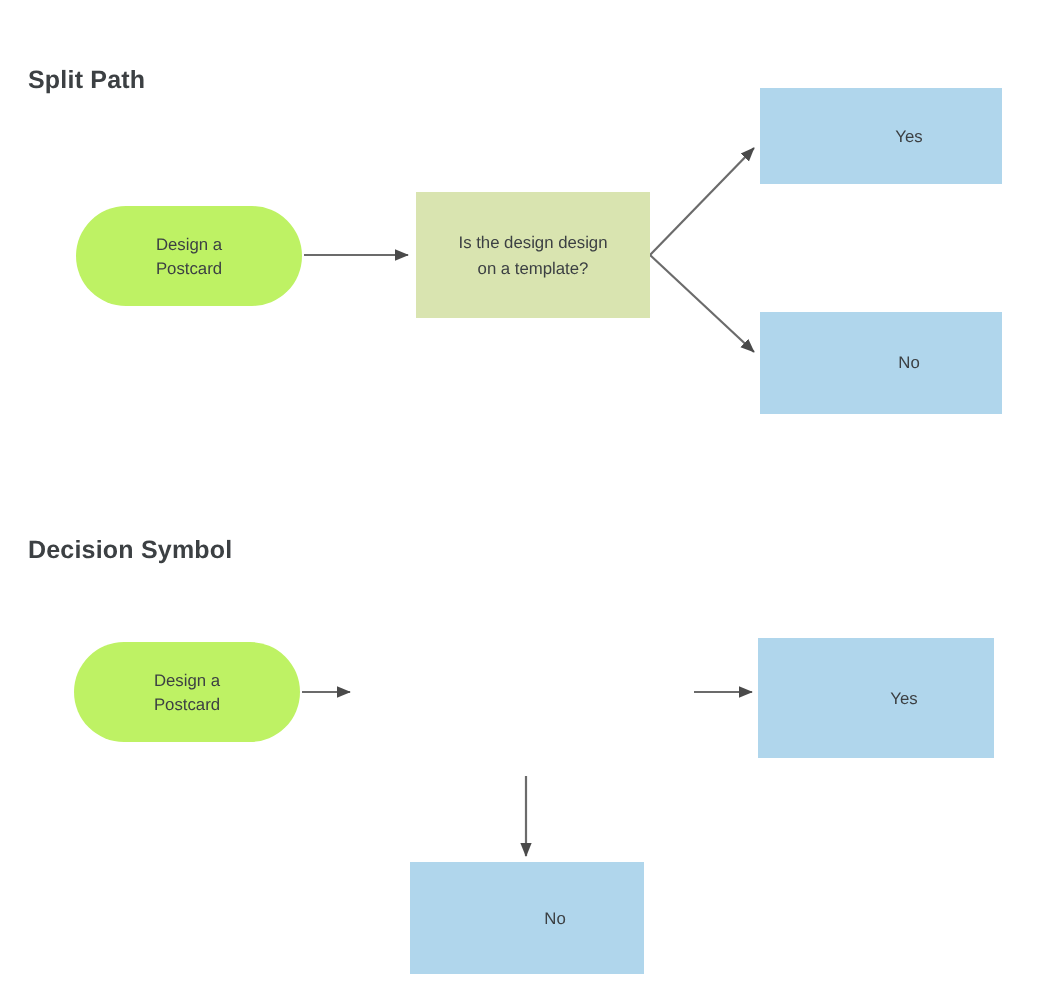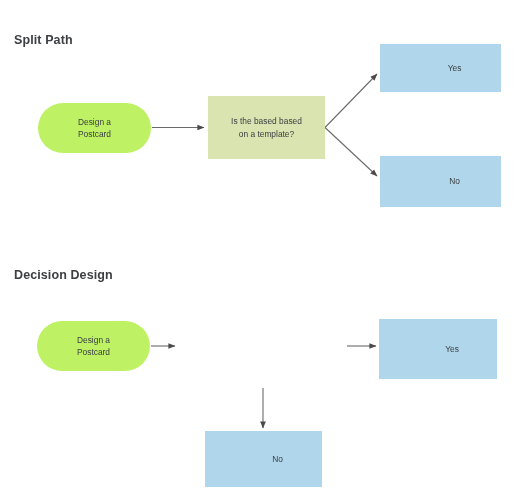--- a/index.html
+++ b/index.html
@@ -108,28 +108,28 @@
     <line x1="347" y1="330" x2="376" y2="330" stroke="#6b6b6b" stroke-width="1.1" marker-end="url(#arrowhead)"></line>
 
     <line x1="263" y1="372" x2="263" y2="412" stroke="#6b6b6b" stroke-width="1.1" marker-end="url(#arrowhead)"></line>
   </svg>
 
   <div class="section-title" id="title-split">Split Path</div>
 
   <div class="node pill" id="start-1" style="left:38px; top:87px; width:113px; height:50px;">Design a
 Postcard</div>
 
-  <div class="node proc" id="decision-1" style="left:208px; top:80px; width:117px; height:63px;">Is the based based
+  <div class="node proc" id="decision-1" style="left:208px; top:80px; width:117px; height:63px;">Is the design design
 on a template?</div>
 
   <div class="node result" id="yes-1" style="left:380px; top:28px; width:121px; height:48px;">Yes</div>
 
   <div class="node result" id="no-1" style="left:380px; top:140px; width:121px; height:51px;">No</div>
 
-  <div class="section-title" id="title-decision">Decision Design</div>
+  <div class="section-title" id="title-decision">Decision Symbol</div>
 
   <div class="node pill" id="start-2" style="left:37px; top:305px; width:113px; height:50px;">Design a
 Postcard</div>
 
 
   <div class="node result" id="yes-2" style="left:379px; top:303px; width:118px; height:60px;">Yes</div>
 
   <div class="node result" id="no-2" style="left:205px; top:415px; width:117px; height:56px;">No</div>
 
 </div>

